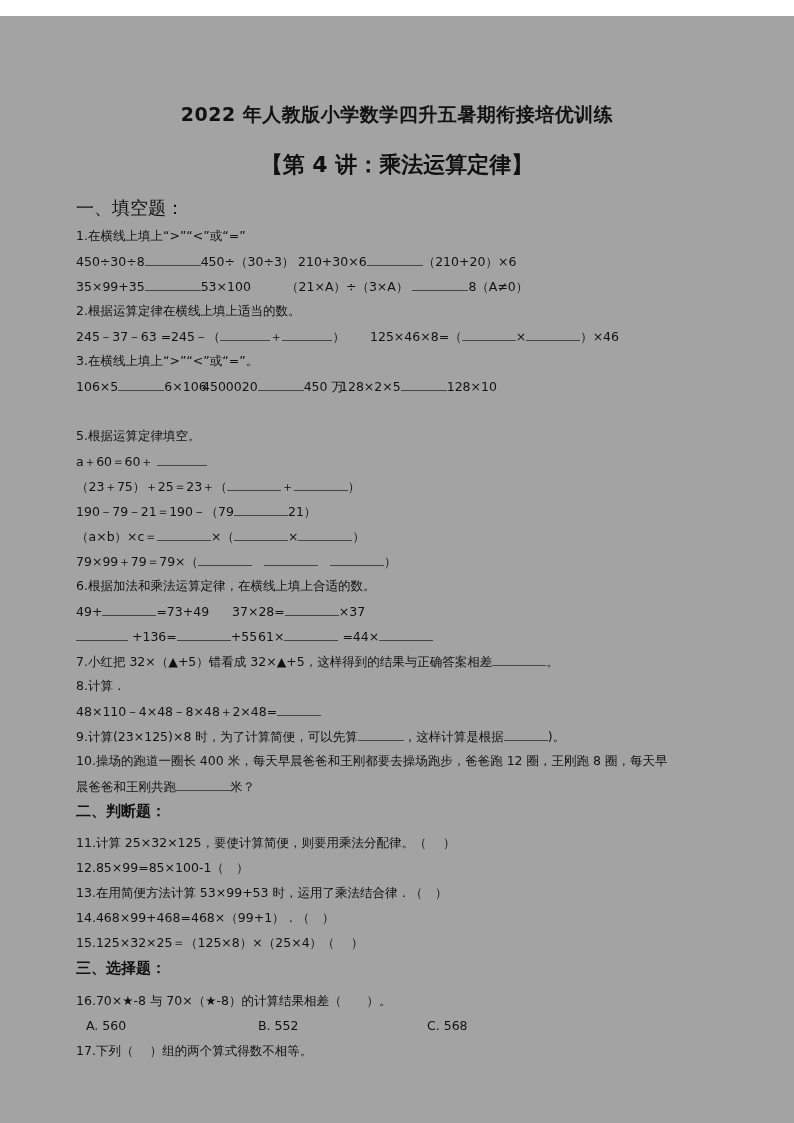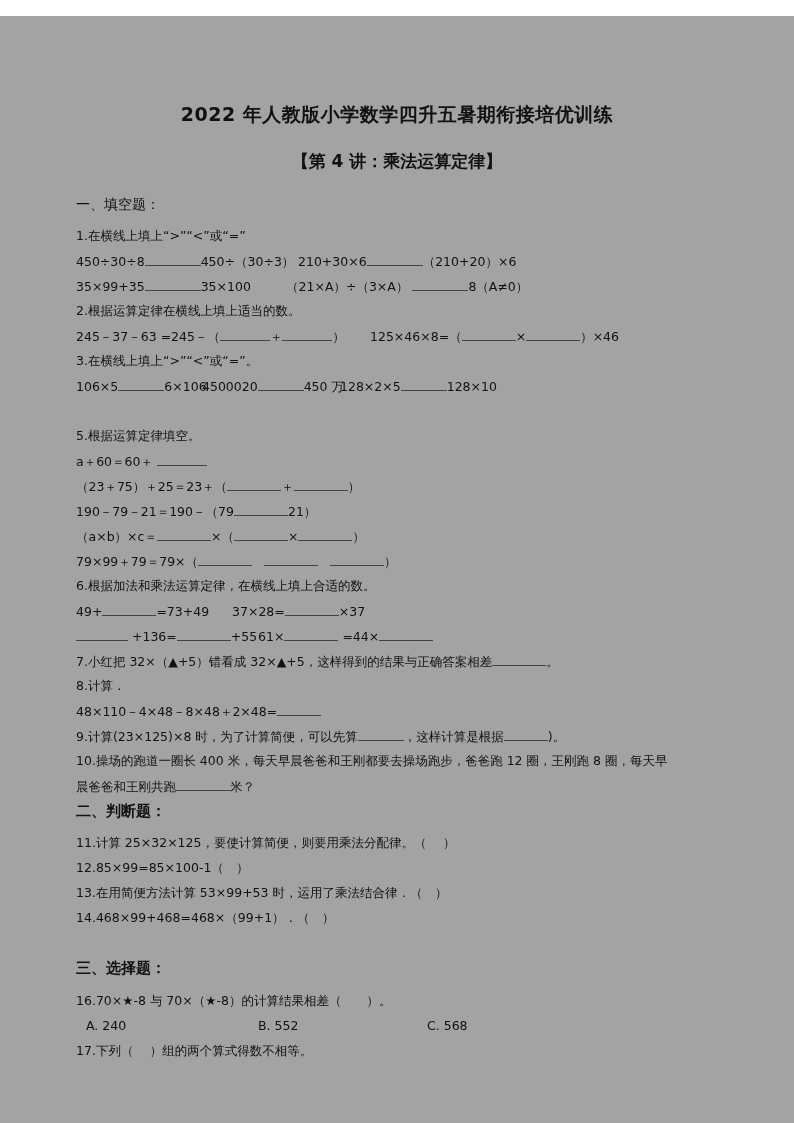--- a/index.html
+++ b/index.html
@@ -1,22 +1,22 @@
 <!DOCTYPE html>
 <html><head>
 <meta charset="utf-8">
 <style>
   html, body { margin:0; padding:0; background:#ffffff; }
   body { width:794px; height:1123px; position:relative; overflow:hidden;
          font-family:"DejaVu Sans", "Liberation Sans", sans-serif; color:#111; }
   .page { position:absolute; left:0; top:16px; width:794px; height:1123px; background:#a3a3a3; }
   .title { position:absolute; left:0; width:794px; text-align:center; font-weight:bold;
            font-size:19px; letter-spacing:0.5px; }
-  .subtitle { position:absolute; left:0; width:794px; text-align:center; font-weight:bold; font-size:17px; }
-  .section { position:absolute; left:76px; font-size:14px; }
+  .subtitle { position:absolute; left:0; width:794px; text-align:center; font-weight:bold; font-size:22px; }
+  .section { position:absolute; left:76px; font-size:18px; }
   .section.bold { font-weight:bold; font-size:15px; }
   .line { position:absolute; left:76px; font-size:12.5px; white-space:nowrap; line-height:16px; }
   .blank { display:inline-block; border-bottom:1px solid #444; height:12px; vertical-align:baseline; }
 </style>
 </head>
 <body>
 
 <div class="page">
 
   <div class="title" style="top:86px;">2022 年人教版小学数学四升五暑期衔接培优训练</div>
@@ -25,21 +25,21 @@
   <div class="section" style="top:180px;">一、填空题：</div>
 
   <div class="line" style="top:212px;">1.在横线上填上“&gt;”“&lt;”或“=”</div>
   <div class="line" style="top:237px;">
     <span>450÷30÷8</span><span class="blank" style="width:56px"></span><span>450÷（30÷3）</span>
   </div>
   <div class="line" style="top:237px; left:298px;">
     <span>210+30×6</span><span class="blank" style="width:56px"></span><span>（210+20）×6</span>
   </div>
   <div class="line" style="top:262px;">
-    <span>35×99+35</span><span class="blank" style="width:56px"></span><span>35×100</span>
+    <span>35×99+35</span><span class="blank" style="width:56px"></span><span>53×100</span>
   </div>
   <div class="line" style="top:262px; left:286px;">
     <span>（21×A）÷（3×A）</span> <span class="blank" style="width:56px"></span><span>8（A≠0）</span>
   </div>
 
   <div class="line" style="top:287px;">2.根据运算定律在横线上填上适当的数。</div>
   <div class="line" style="top:312px;">
     <span>245－37－63 =245－（</span><span class="blank" style="width:50px"></span><span>＋</span><span class="blank" style="width:50px"></span><span>）</span>
   </div>
   <div class="line" style="top:312px; left:370px;">
@@ -105,21 +105,22 @@
   <div class="line" style="top:737px;">10.操场的跑道一圈长 400 米，每天早晨爸爸和王刚都要去操场跑步，爸爸跑 12 圈，王刚跑 8 圈，每天早</div>
   <div class="line" style="top:762px;">
     <span>晨爸爸和王刚共跑</span><span class="blank" style="width:54px"></span><span>米？</span>
   </div>
 
   <div class="section bold" style="top:786px;">二、判断题：</div>
   <div class="line" style="top:819px;">11.计算 25×32×125，要使计算简便，则要用乘法分配律。（　 ）</div>
   <div class="line" style="top:844px;">12.85×99=85×100-1（　）</div>
   <div class="line" style="top:869px;">13.在用简便方法计算 53×99+53 时，运用了乘法结合律．（　）</div>
   <div class="line" style="top:894px;">14.468×99+468=468×（99+1）．（　）</div>
+  <div class="line" style="top:919px;">15.125×32×25＝（125×8）×（25×4）（　 ）</div>
 
   <div class="section bold" style="top:943px;">三、选择题：</div>
   <div class="line" style="top:977px;">16.70×★-8 与 70×（★-8）的计算结果相差（　　）。</div>
-  <div class="line" style="top:1002px; left:86px;">A. 240</div>
+  <div class="line" style="top:1002px; left:86px;">A. 560</div>
   <div class="line" style="top:1002px; left:258px;">B. 552</div>
   <div class="line" style="top:1002px; left:427px;">C. 568</div>
   <div class="line" style="top:1027px;">17.下列（　 ）组的两个算式得数不相等。</div>
 
 </div>
 
 </body></html>

